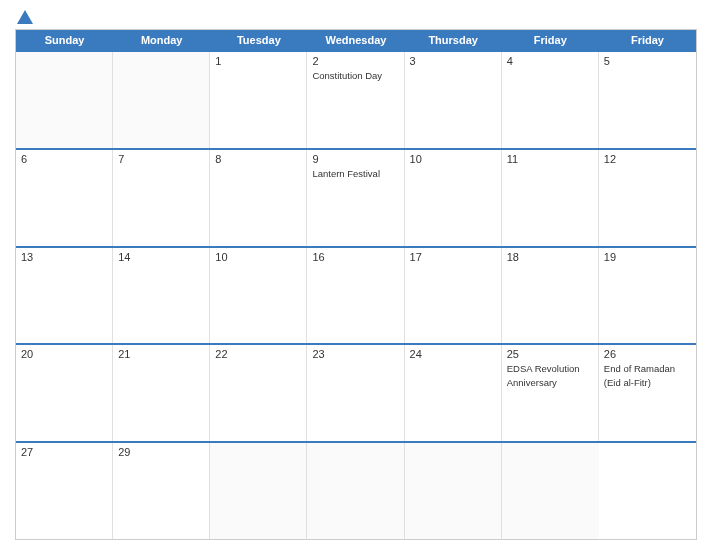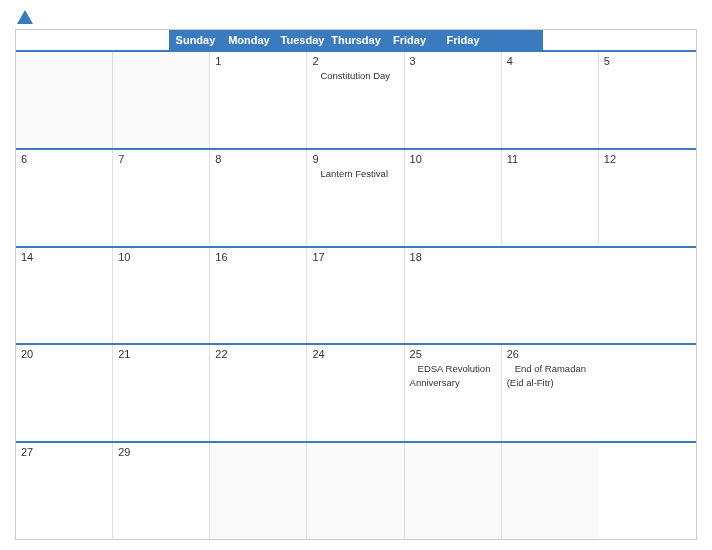--- a/index.html
+++ b/index.html
@@ -58,21 +58,20 @@
       font-size: 14px;
       color: #555;
       text-align: right;
       min-width: 90px;
     }
     .calendar {
       flex: 1;
       border: 1px solid #ccc;
       display: flex;
       flex-direction: column;
-      align-items: center;
     }
     .col-headers {
       display: grid;
       grid-template-columns: repeat(7, 1fr);
       background: #3a7abf;
     }
     .col-header {
       color: #fff;
       font-size: 11px;
       text-align: center;
@@ -103,21 +102,20 @@
     .day-num {
       font-size: 11px;
       color: #333;
       display: block;
       margin-bottom: 2px;
     }
     .event-text {
       font-size: 9.5px;
       color: #333;
       line-height: 1.3;
-      margin-left: 8px;
     }
     .empty-cell {
       background: #fafafa;
     }
   </style>
 </head>
 <body>
 
 <div class="page">
   <div class="header">
@@ -128,20 +126,21 @@
     </div>
     <h1 class="title"></h1>
     <div class="country"></div>
   </div>
 
   <div class="calendar">
     <div class="col-headers">
     <div class="col-header">Sunday</div>
         <div class="col-header">Monday</div>
         <div class="col-header">Tuesday</div>
+        <div class="col-header">Wednesday</div>
         <div class="col-header">Thursday</div>
         <div class="col-header">Friday</div>
         <div class="col-header">Friday</div>
       </div>
     <div class="weeks">
     <div class="week-row">
           <div class="day-cell empty-cell"></div>
           <div class="day-cell empty-cell"></div>
           <div class="day-cell">
             <span class="day-num">1</span>
@@ -173,44 +172,53 @@
           </div>
           <div class="day-cell">
             <span class="day-num">11</span>
           </div>
           <div class="day-cell">
             <span class="day-num">12</span>
           </div>
         </div>
         <div class="week-row">
           <div class="day-cell">
+            <span class="day-num">13</span>
+          </div>
+          <div class="day-cell">
             <span class="day-num">14</span>
           </div>
           <div class="day-cell">
             <span class="day-num">10</span>
           </div>
           <div class="day-cell">
             <span class="day-num">16</span>
           </div>
           <div class="day-cell">
             <span class="day-num">17</span>
           </div>
           <div class="day-cell">
             <span class="day-num">18</span>
           </div>
+          <div class="day-cell">
+            <span class="day-num">19</span>
+          </div>
         </div>
         <div class="week-row">
           <div class="day-cell">
             <span class="day-num">20</span>
           </div>
           <div class="day-cell">
             <span class="day-num">21</span>
           </div>
           <div class="day-cell">
             <span class="day-num">22</span>
+          </div>
+          <div class="day-cell">
+            <span class="day-num">23</span>
           </div>
           <div class="day-cell">
             <span class="day-num">24</span>
           </div>
           <div class="day-cell"><span class="day-num">25</span><span class="event-text">EDSA Revolution Anniversary</span></div>
           <div class="day-cell"><span class="day-num">26</span><span class="event-text">End of Ramadan (Eid al-Fitr)</span></div>
         </div>
         <div class="week-row">
           <div class="day-cell">
             <span class="day-num">27</span>

